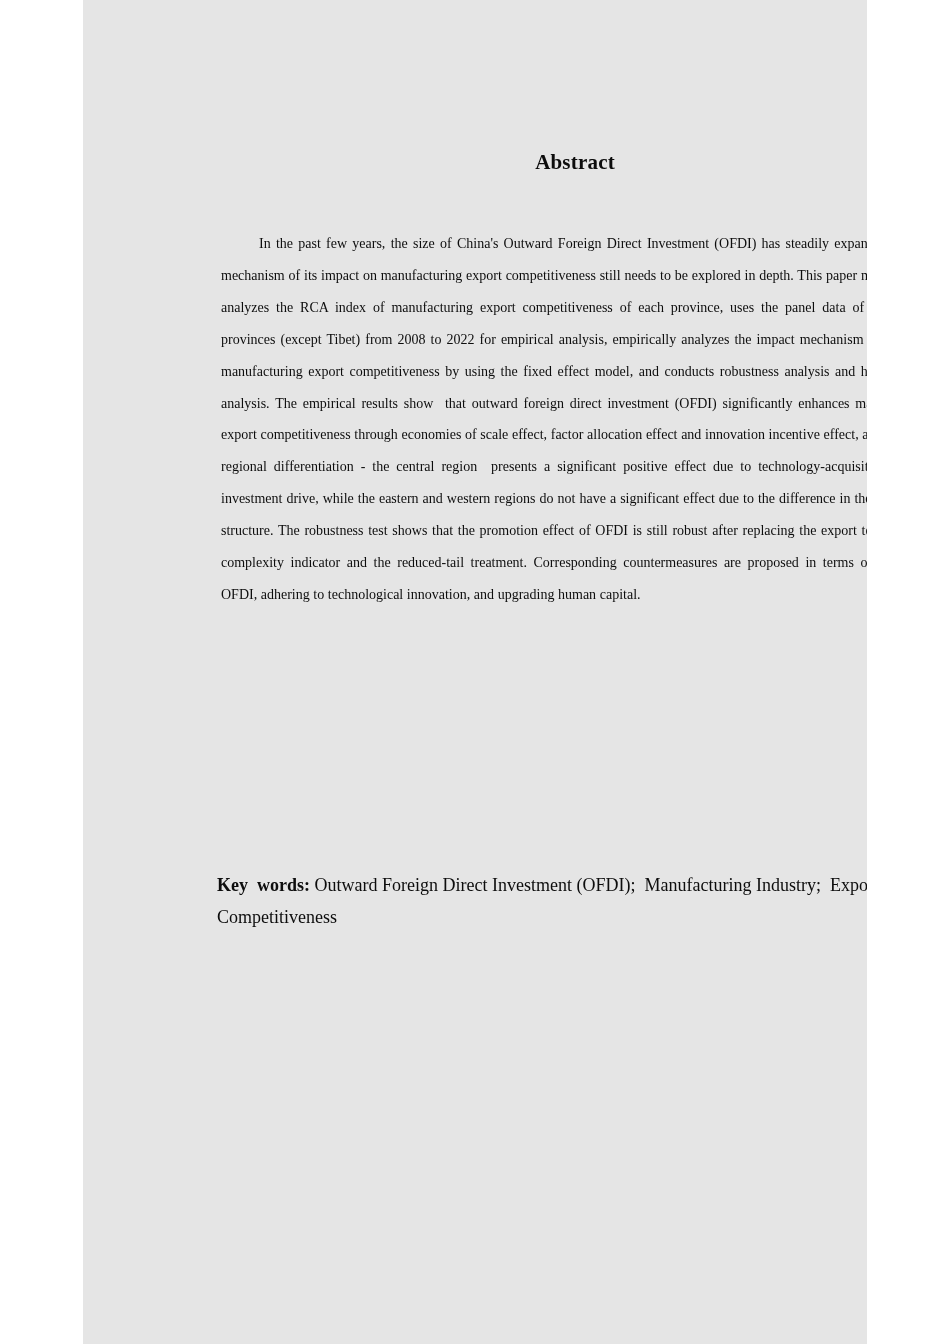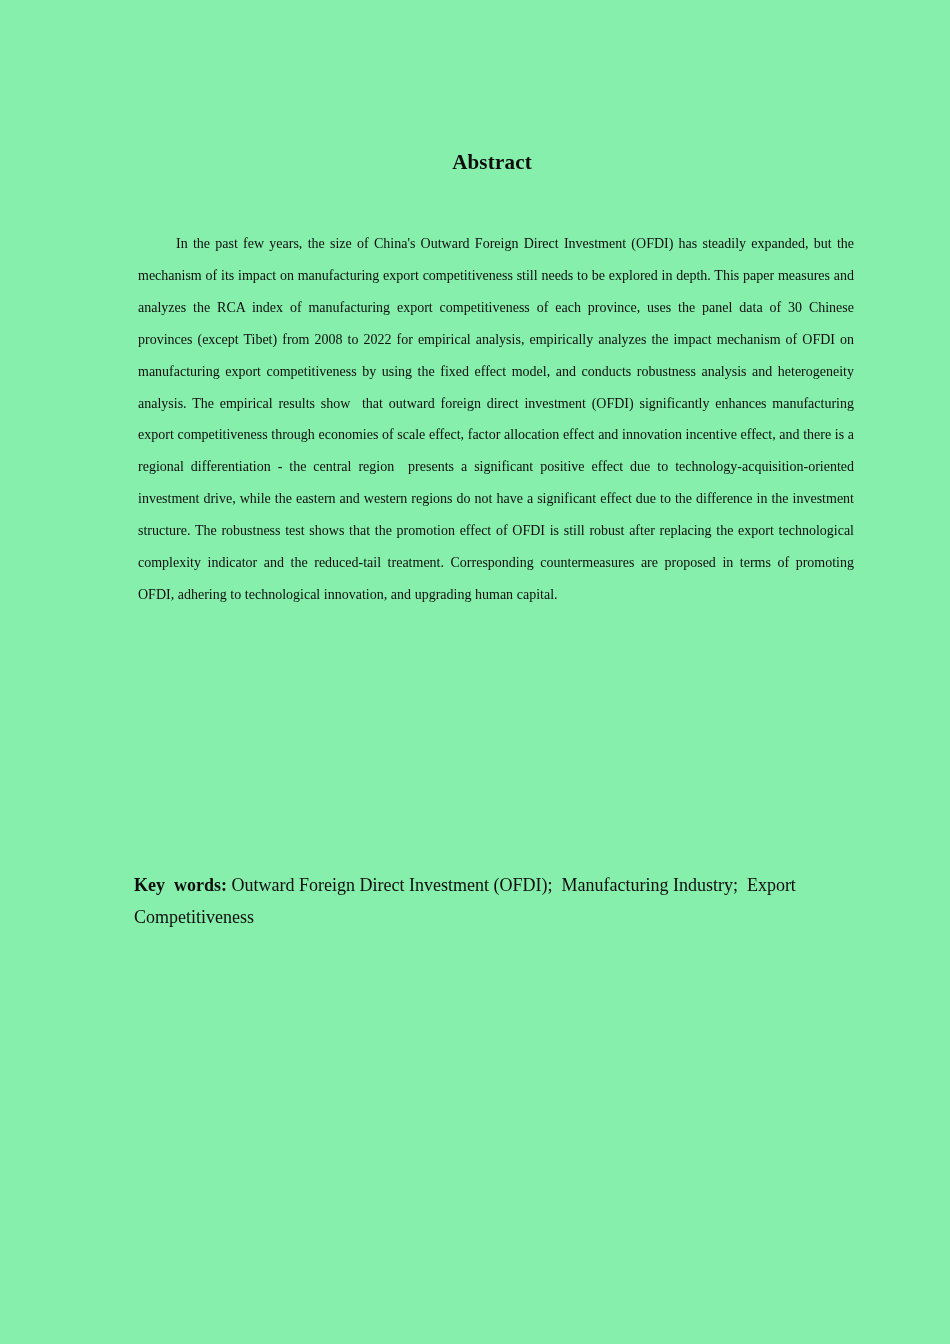--- a/index.html
+++ b/index.html
@@ -4,23 +4,23 @@
 <title>Abstract</title>
 <style>
   html, body {
     margin: 0;
     padding: 0;
     background: #ffffff;
   }
 
   .page {
     position: relative;
-    width: 950px;
+    width: 784px;
     height: 1344px;
-    background: #86efac;
+    background: #e5e5e5;
     margin: 0 auto;
     overflow: hidden;
     font-family: "Liberation Serif", "DejaVu Serif", serif;
     color: #0d0d0d;
     -webkit-font-smoothing: antialiased;
   }
 
   
   .content {
     position: absolute;

